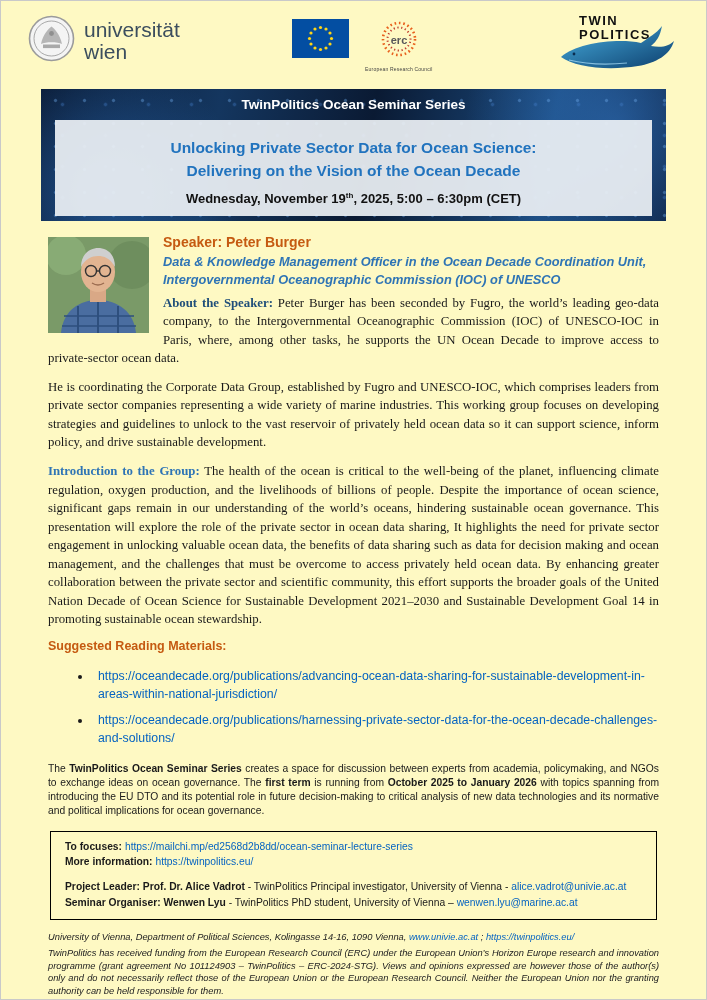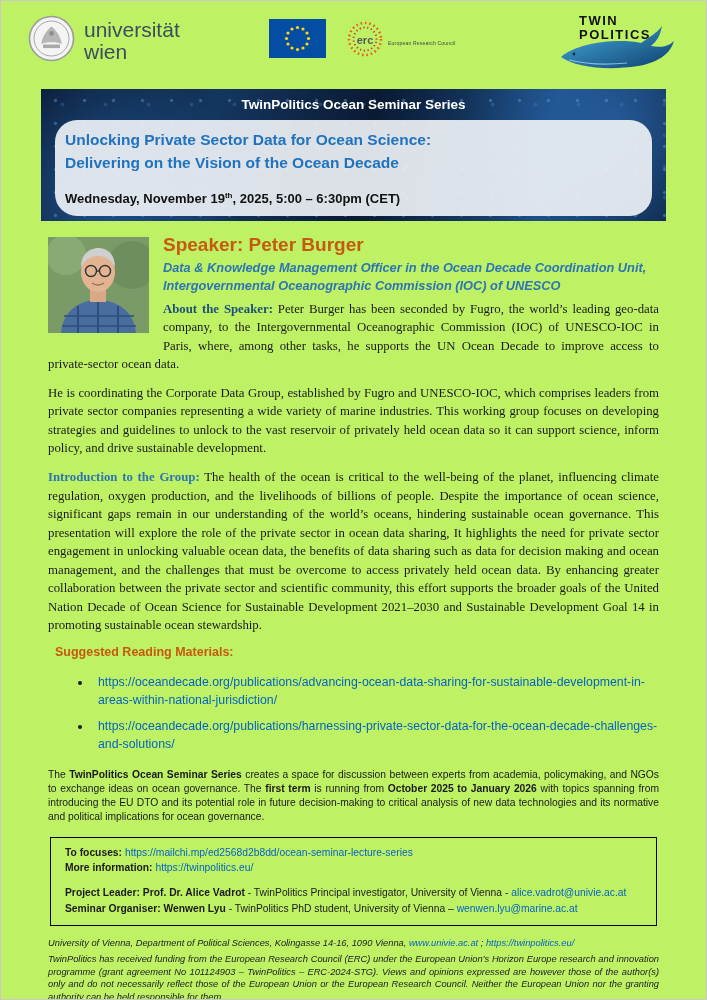--- a/index.html
+++ b/index.html
@@ -1,54 +1,54 @@
 <!DOCTYPE html>
 <html><head>
 <meta charset="utf-8">
 <style>
   * { margin:0; padding:0; box-sizing:border-box; }
   html, body { background:#ffffff; }
   body { font-family:"Liberation Sans", sans-serif; }
-  .page { width:707px; height:1000px; background:#bef264; color:#1a1a1a; padding:10px 47px 10px;
+  .page { width:707px; height:1000px; background:#fef9c3; color:#1a1a1a; padding:10px 47px 10px;
           position:relative; overflow:hidden; border:1px solid #c9c9c9; }
 
   
   .header { display:flex; justify-content:space-between; align-items:flex-start; margin:0 -20px 12px -20px; }
   .logo-uni { display:flex; align-items:center; gap:9px; padding-top:4px; }
   .uni-wordmark { font-size:21px; line-height:1.02; color:#3c4e5e; font-weight:500; }
   .center-logos { display:flex; align-items:flex-start; gap:16px; padding-top:8px; }
-  .erc-block { display:flex; flex-direction:row; align-items:center; }
+  .erc-block { display:flex; flex-direction:column; align-items:center; }
   .erc-caption { font-size:5px; color:#444; margin-top:1px; letter-spacing:0.2px; }
 
   
   .banner { margin:0 -7px 13px -7px; padding:0 14px 5px 14px; background-color:#0b1c38;
     background-image:
       radial-gradient(circle, rgba(110,170,235,0.40) 1px, transparent 2.2px),
       radial-gradient(circle, rgba(70,130,210,0.35) 1px, transparent 2.4px),
       radial-gradient(circle at 10% 78%, rgba(45,115,195,0.55), transparent 24%),
       radial-gradient(circle at 92% 28%, rgba(55,125,205,0.5), transparent 26%),
       linear-gradient(100deg, #0a1a33 0%, #14365f 28%, #0a1a33 52%, #1b4a7e 80%, #0b2040 100%);
     background-size: 29px 23px, 43px 31px, 100% 100%, 100% 100%, 100% 100%; }
   .banner-series { text-align:center; color:#fff; font-weight:bold; font-size:13.5px; padding:8px 0; }
-  .banner-panel { background:rgba(236,240,244,0.93); padding:8px 10px 10px;border-radius:22px; }
+  .banner-panel { background:rgba(236,240,244,0.93); text-align:center; padding:16px 10px 10px; }
   .banner-title { color:#2173BE; font-weight:bold; font-size:15.5px; line-height:1.5; }
-  .banner-date { font-weight:bold; font-size:13px; color:#111; margin-top:16px; }
+  .banner-date { font-weight:bold; font-size:13px; color:#111; margin-top:8px; }
   sup { font-size:62%; vertical-align:super; }
 
   
   .speaker-photo { float:left; width:101px; height:96px; margin:3px 14px 4px 0; }
-  .speaker-heading { color:#C55A11; font-size:19px; font-weight:bold; margin-bottom:3px; }
+  .speaker-heading { color:#C55A11; font-size:14px; font-weight:bold; margin-bottom:3px; }
   .speaker-role { color:#2E74B5; font-style:italic; font-weight:bold; font-size:12.8px; line-height:1.4; }
 
   .para { font-size:12.8px; line-height:1.45; text-align:justify; margin-bottom:10px;font-family:Liberation Serif, serif; }
   .about { margin-top:5px; }
   .label-darkblue { font-weight:bold; color:#1F4E79; }
   .label-blue { font-weight:bold; color:#2E74B5; }
 
-  .reading-heading { color:#C55A11; font-weight:bold; font-size:12.5px; margin:4px 7px 14px; }
+  .reading-heading { color:#C55A11; font-weight:bold; font-size:12.5px; margin:4px 0 14px; }
   .reading-list { margin:0 0 14px 44px; }
   .reading-list li { font-size:12.3px; line-height:1.5; margin-bottom:7px; padding-left:6px; }
   a.lnk { color:#0563C1; cursor:pointer; word-break:break-word; }
 
   .series-note { font-size:10.3px; line-height:1.38; text-align:justify; margin:14px 0 12px; }
   .b { font-weight:bold; }
 
   .register-box { border:1.5px solid #000; padding:7px 14px 8px; font-size:10.3px; line-height:1.55; margin:0 2px 11px; }
   .register-box .gap { height:9px; }
 

